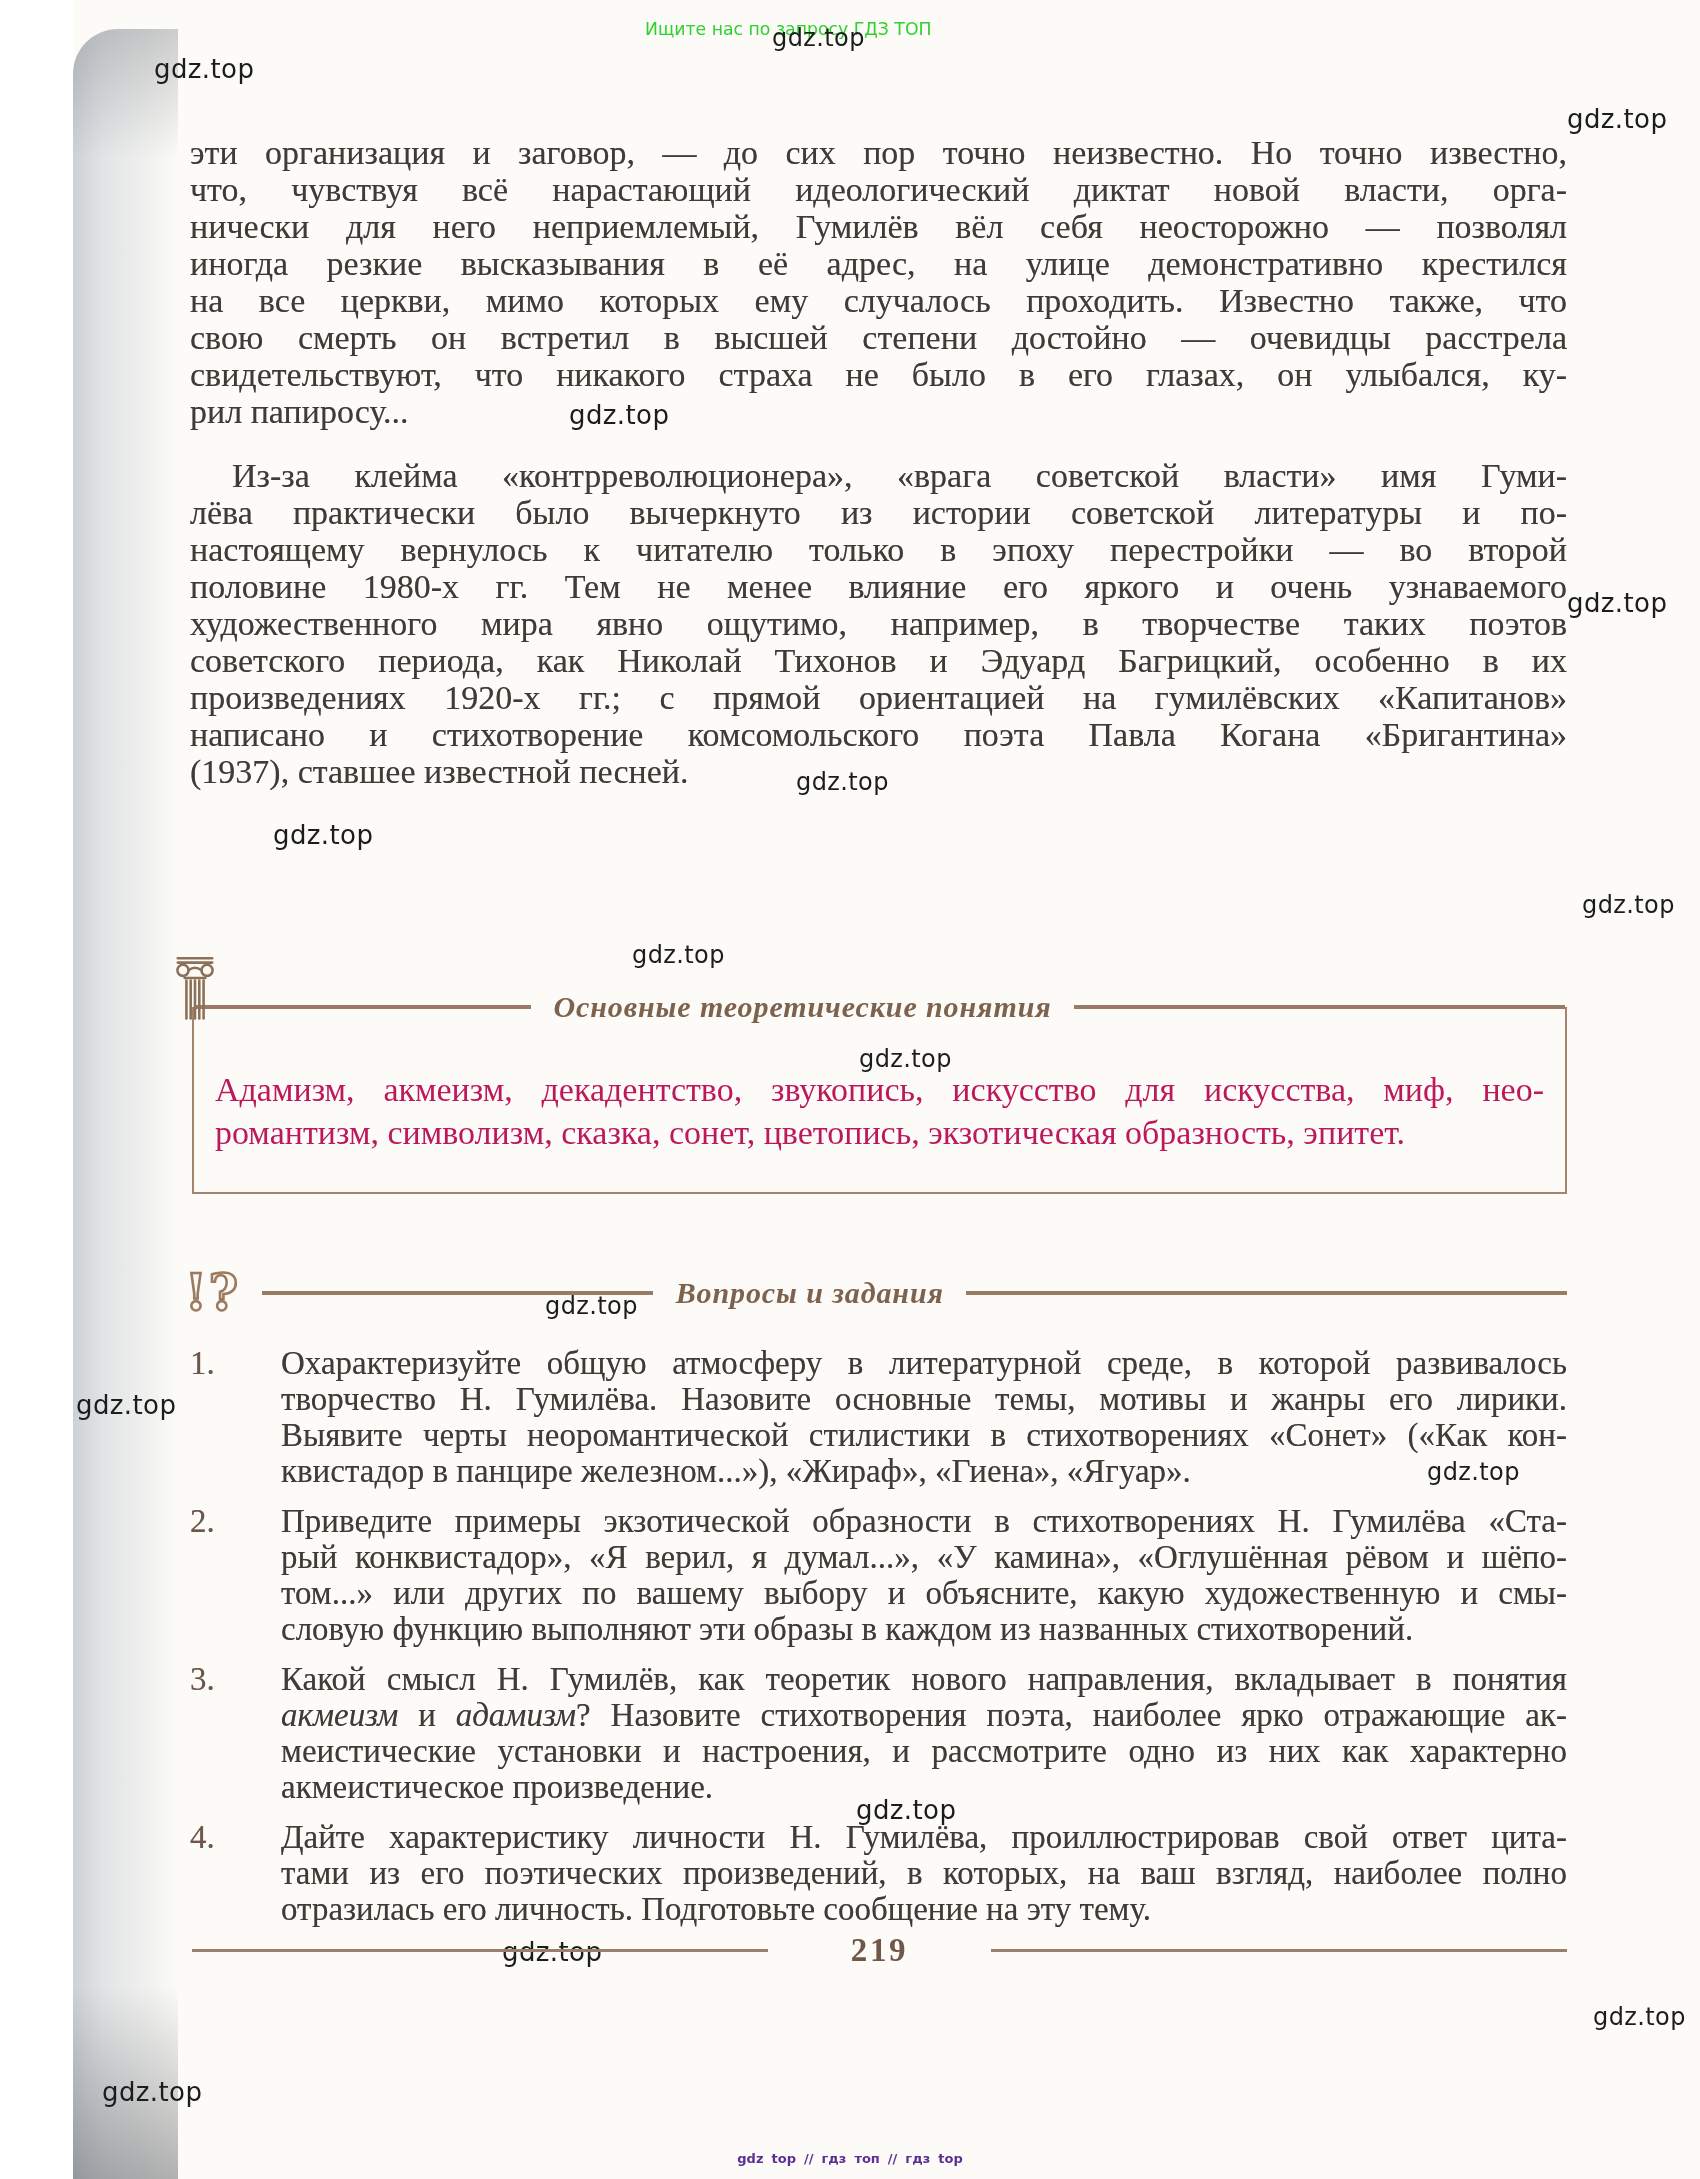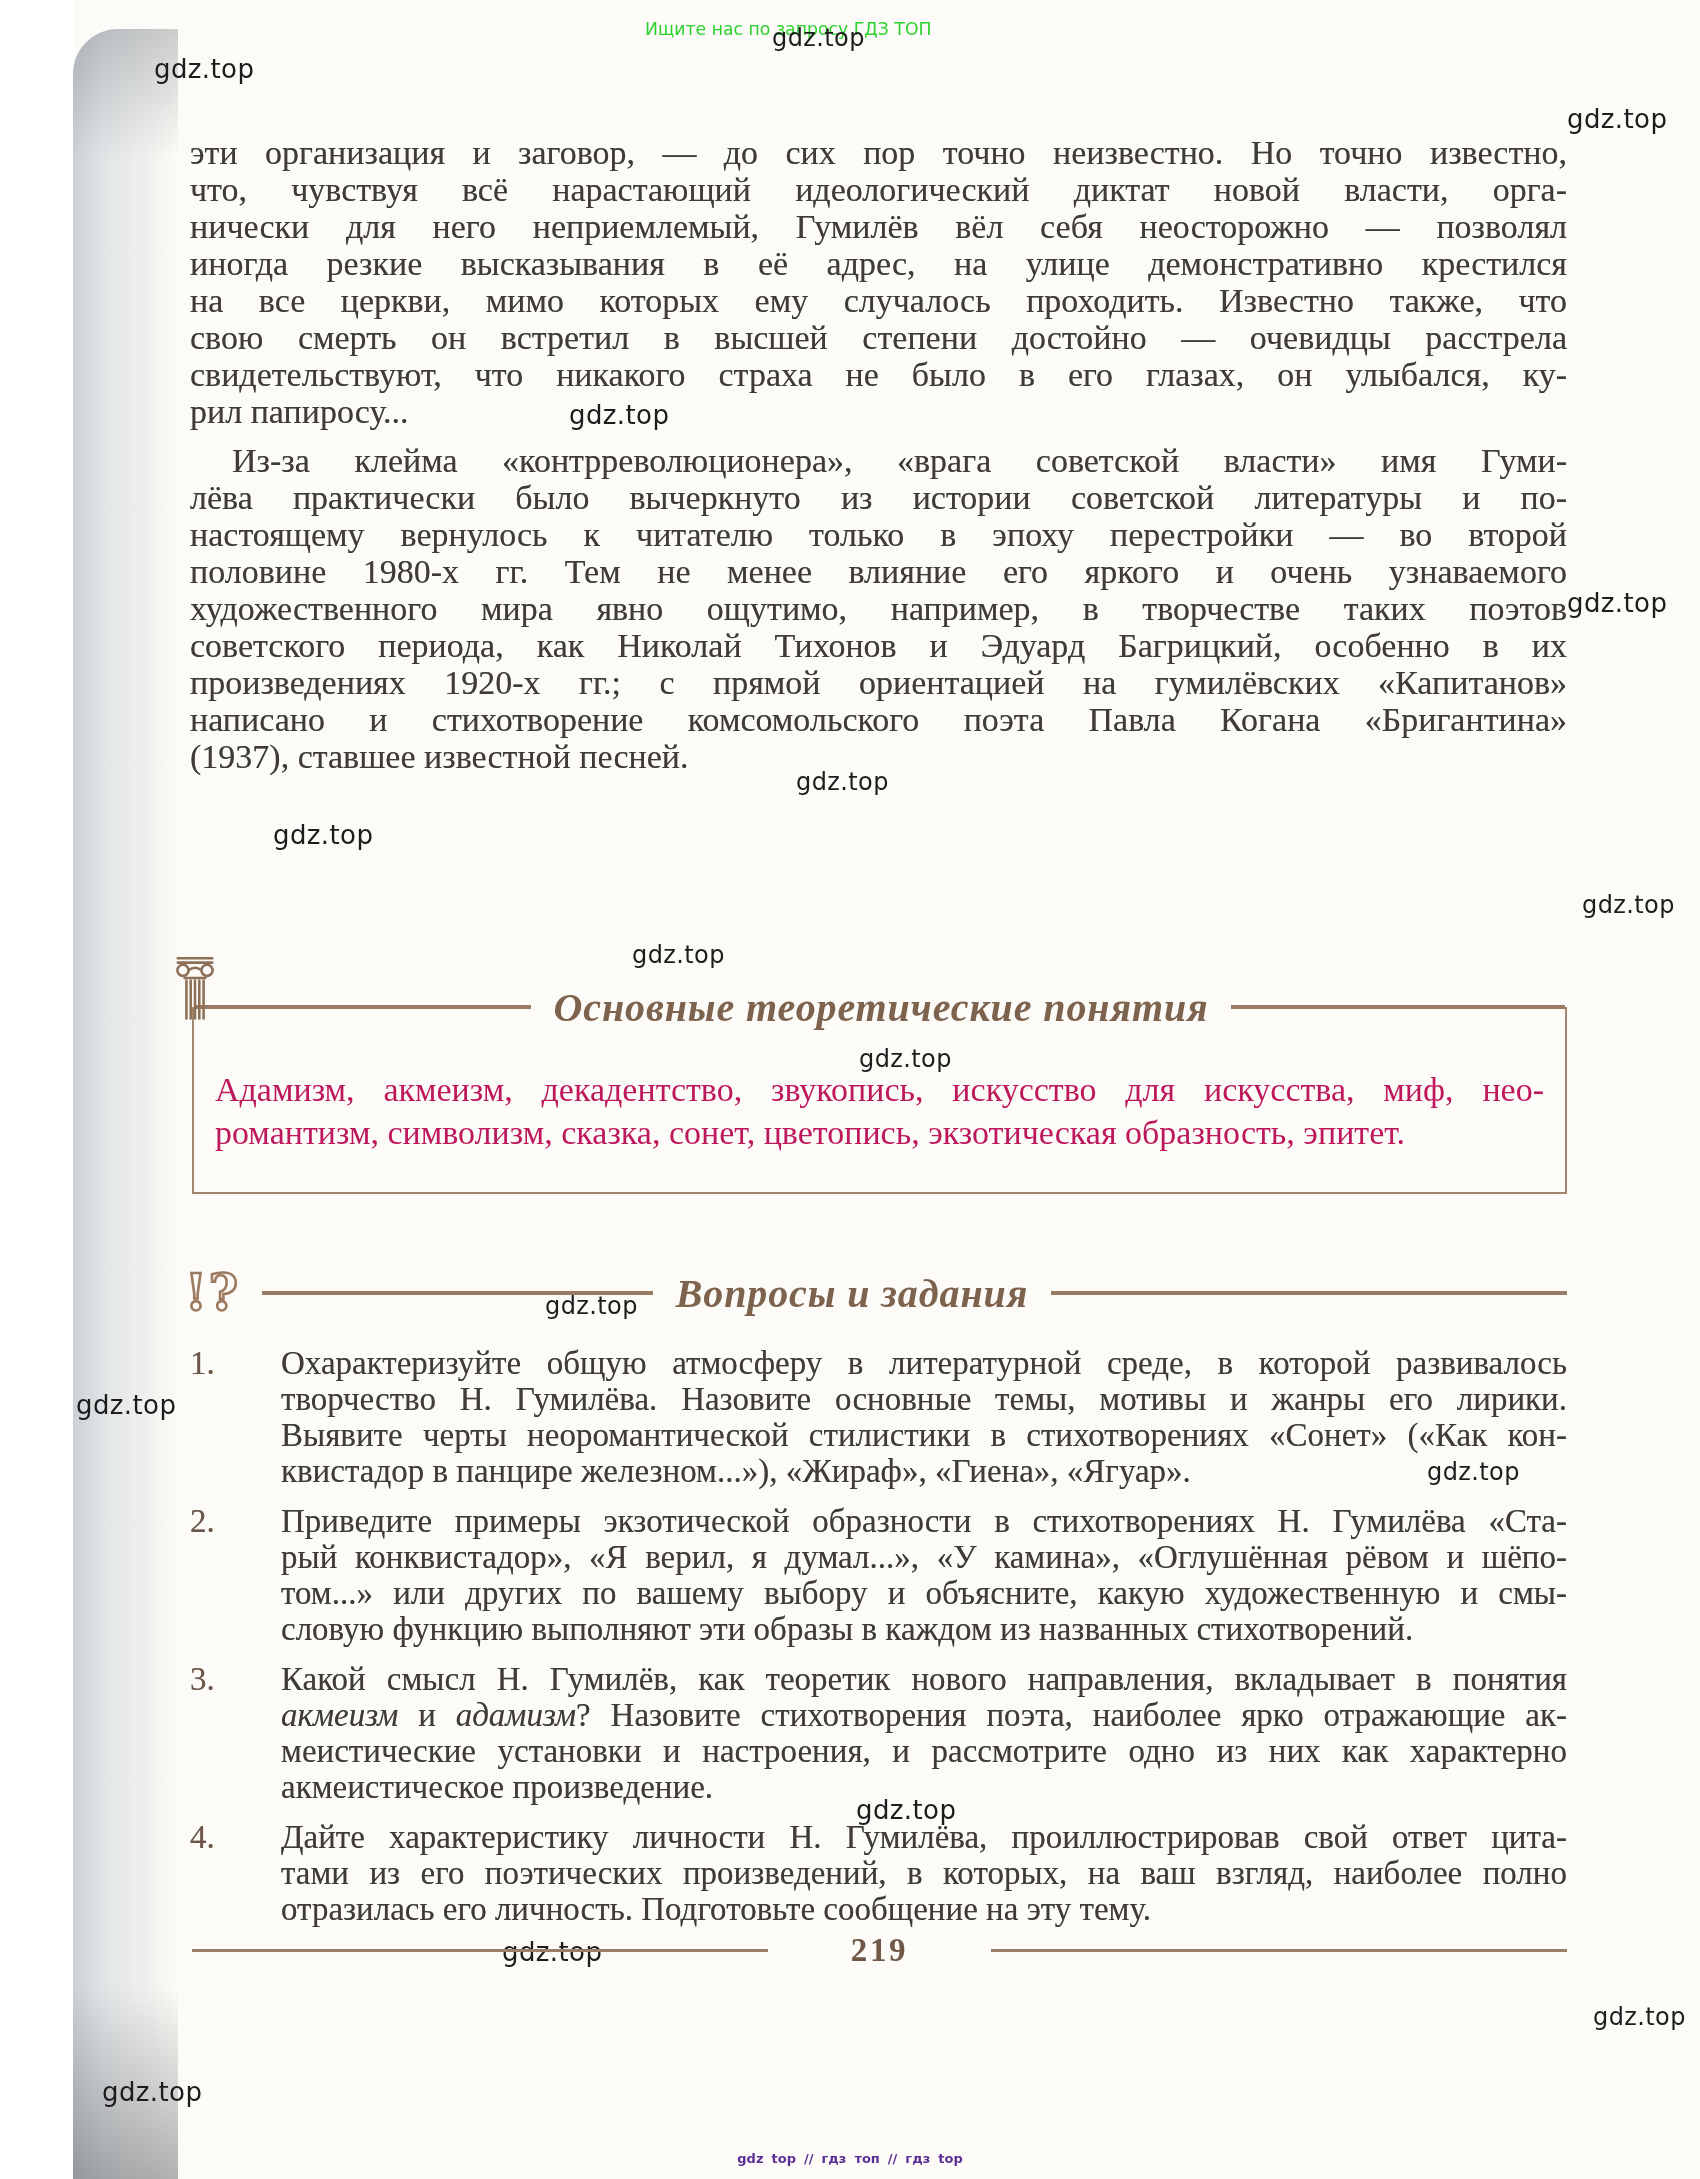--- a/index.html
+++ b/index.html
@@ -22,30 +22,30 @@
       font-family:"DejaVu Sans",sans-serif;font-size:13px;font-weight:bold;color:#5b2f96;
       word-spacing:3.5px;white-space:nowrap;}
 
   
   .textcol{position:absolute;left:190px;top:134px;width:1377px;color:#3f3c38;
            font-size:34px;text-shadow:0 0 0.5px rgba(60,60,60,.55);}
   .jline{line-height:37px;text-align:justify;text-align-last:justify;}
   .jline.last{text-align-last:left;}
   .para{margin:0;}
   .para.indent .jline:first-child{text-indent:42px;}
-  .para + .para{margin-top:12px;}
+  .para + .para{margin-top:27px;}
 
   
   .concepts-box{position:absolute;left:192px;top:1007px;width:1375px;height:187px;
       box-sizing:border-box;border:2.6px solid #a3846c;border-top:none;}
   .box-head{position:absolute;left:0;right:0;top:-22.5px;height:45px;display:flex;align-items:center;}
   .hrule{height:3.5px;background:#9a7c64;}
   .box-head .hrule.l{width:337px;}
   .box-head .hrule.r{flex:1;}
-  .box-title,.q-title{margin:0 22.5px;font-size:40px;font-weight:bold;font-style:italic;
+  .box-title,.q-title{margin:0 22.5px;font-size:30px;font-weight:bold;font-style:italic;
       color:#7d624e;letter-spacing:0.9px;white-space:nowrap;}
   .col-icon{position:absolute;left:-19px;top:-31px;}
   .box-body{padding:61px 21px 0 21px;color:#be185d;font-size:34px;}
   .box-body .jline{line-height:43px;}
 
   
   .q-head{position:absolute;left:185px;top:1262px;width:1382px;height:62px;
       display:flex;align-items:center;}
   .qicon{font-family:"DejaVu Serif",serif;font-size:50px;font-weight:bold;
       color:transparent;-webkit-text-stroke:2.6px #9c7a5f;letter-spacing:1.7px;

